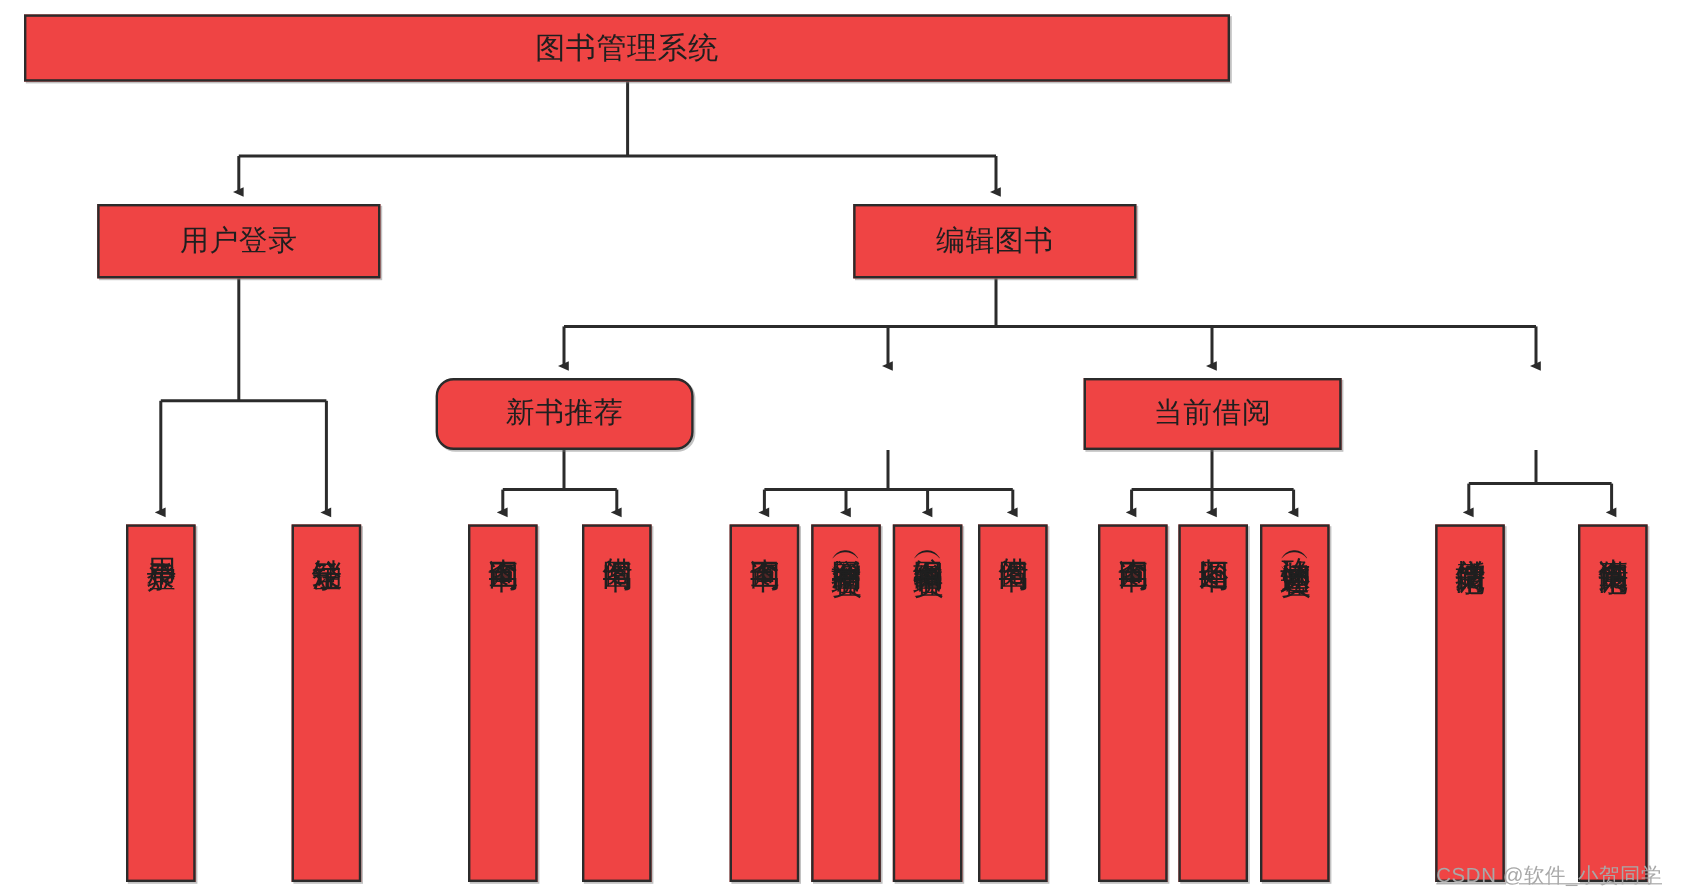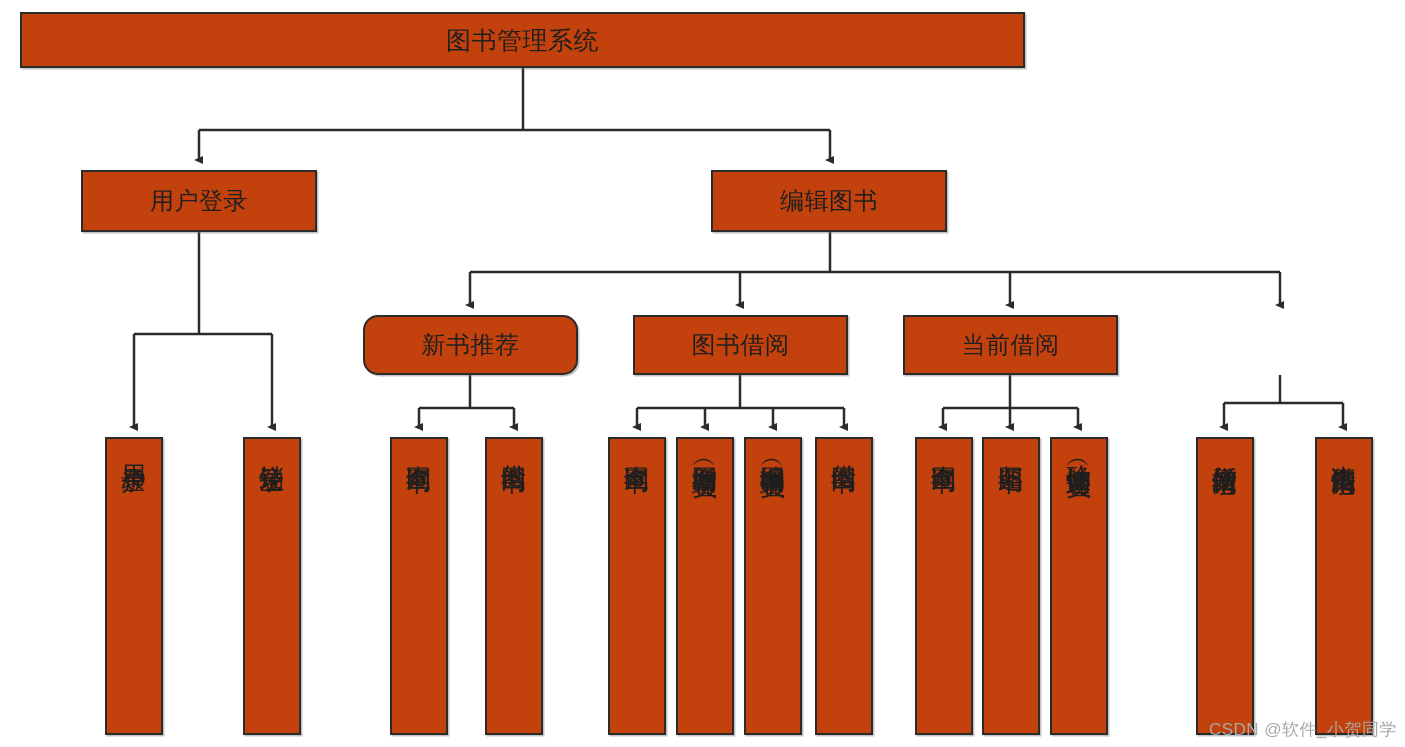--- a/index.html
+++ b/index.html
@@ -22,21 +22,21 @@
     position: absolute;
     left: 0;
     top: 0;
     width: 1405px;
     height: 747px;
     pointer-events: none;
   }
   .node {
     position: absolute;
     box-sizing: border-box;
-    background: #c2410c;
+    background: #ef4444;
     border: 2.5px solid #2b2b2b;
     display: flex;
     align-items: center;
     justify-content: center;
     box-shadow: 1.5px 1.5px 0 rgba(120,120,120,0.45);
   }
   .node .label {
     font-size: 24px;
     line-height: 1.12;
     letter-spacing: 0.5px;
@@ -53,26 +53,27 @@
   .node.leaf .label {
     writing-mode: vertical-rl;
     text-orientation: upright;
     font-size: 25px;
     line-height: 1.12;
     letter-spacing: 1.5px;
     white-space: nowrap;
   }
   #watermark {
     position: absolute;
-    right: 8px;
+    right: 20px;
     bottom: 6px;
     font-size: 17px;
     color: #a8a8a8;
     letter-spacing: 0.5px;
     white-space: nowrap;
+    text-decoration: underline;
   }
 </style>
 </head>
 <body>
 
 <div id="canvas">
 
   <svg id="wires" viewBox="0 0 1405 747" xmlns="http://www.w3.org/2000/svg">
     <defs>
       <marker id="arrow" markerWidth="10" markerHeight="10" refX="5" refY="5" orient="auto" markerUnits="userSpaceOnUse">
@@ -130,23 +131,20 @@
   <div class="node" style="left:81px; top:170px; width:236px; height:62px;">
     <span class="label">用户登录</span>
   </div>
   <div class="node" style="left:711px; top:170px; width:236px; height:62px;">
     <span class="label">编辑图书</span>
   </div>
 
   <div class="node" style="left:363px; top:315px; width:215px; height:60px;border-radius:15px;">
     <span class="label">新书推荐</span>
   </div>
-  <div class="node" style="left:633px; top:315px; width:215px; height:60px;">
-    <span class="label">图书借阅</span>
-  </div>
   <div class="node" style="left:903px; top:315px; width:215px; height:60px;">
     <span class="label">当前借阅</span>
   </div>
 
   <div class="node leaf" style="left:105px; top:437px; width:58px; height:298px;">
     <span class="label">用户登录</span>
   </div>
   <div class="node leaf" style="left:243px; top:437px; width:58px; height:298px;">
     <span class="label">注销登录</span>
   </div>

